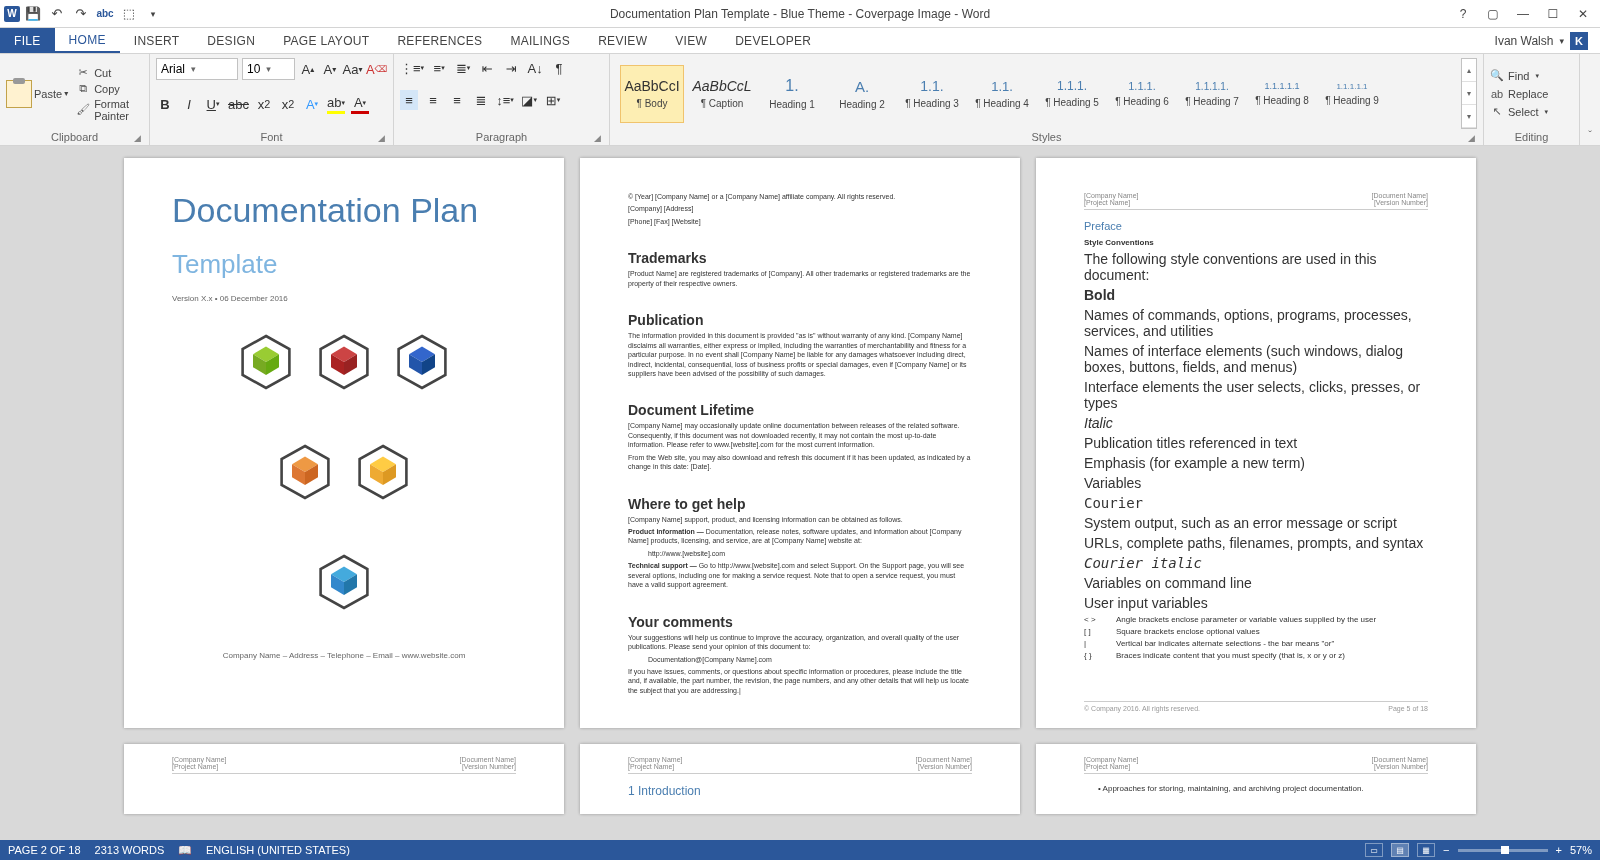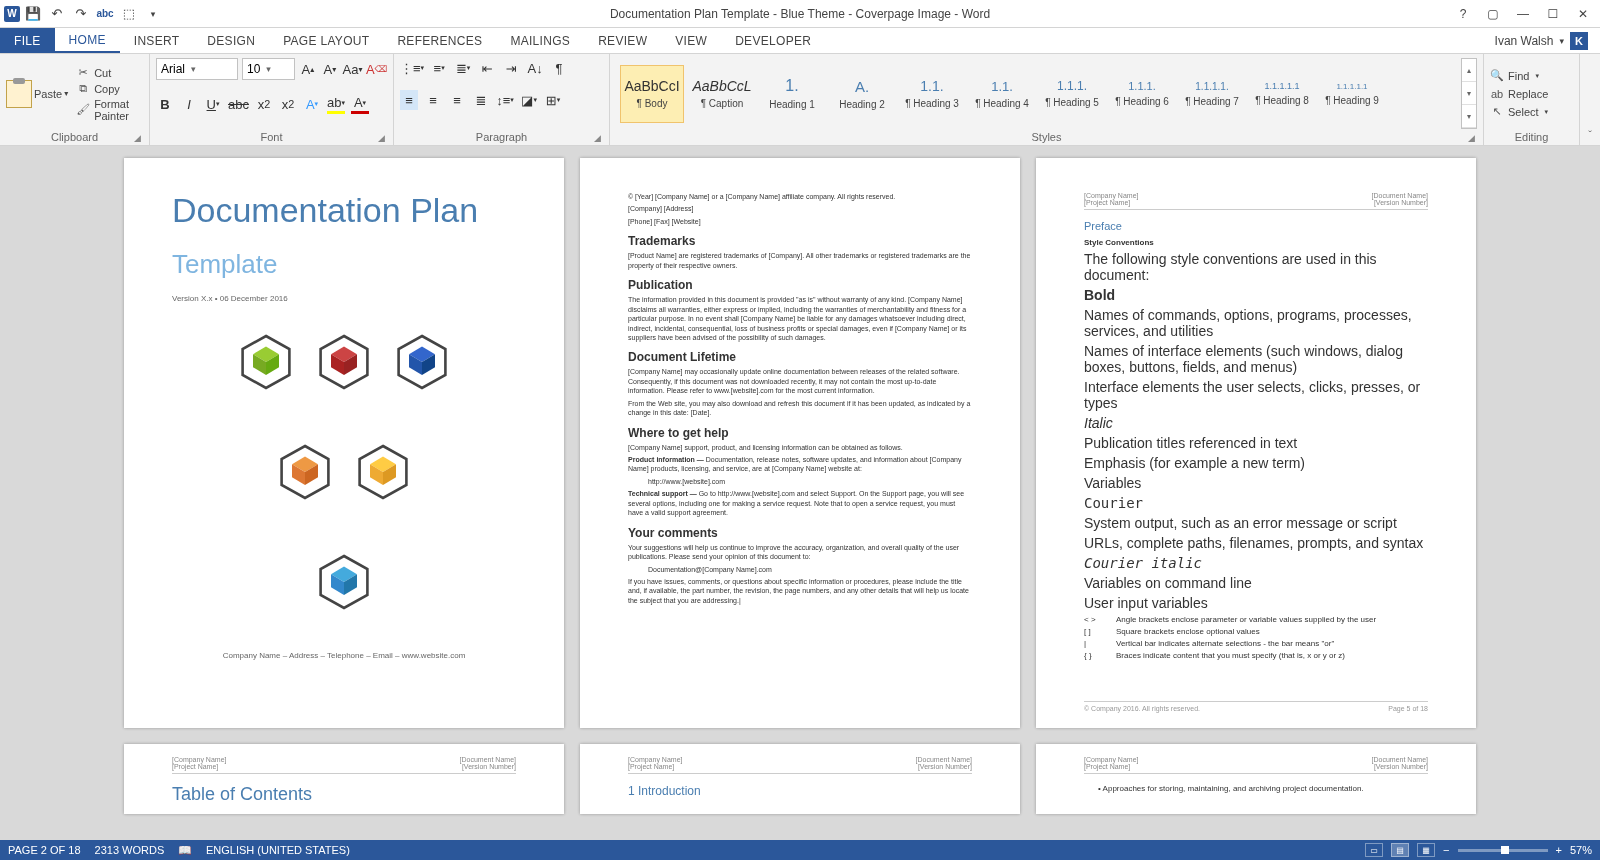--- a/index.html
+++ b/index.html
@@ -46,21 +46,21 @@
 .workspace{position:absolute;top:146px;bottom:20px;left:0;right:0;background:#d9d9d9;overflow:auto;padding:12px 60px}
 .pages{display:grid;grid-template-columns:repeat(3,440px);gap:16px;justify-content:center}
 .page{background:#fff;box-shadow:0 0 3px rgba(0,0,0,.3);height:570px;padding:34px 48px;font-size:8px;color:#333;overflow:hidden;position:relative}
 .page.short{height:70px;padding:12px 48px}
 .cov-title{font-size:34px;color:#4a7eb0;font-weight:300;line-height:1.1}
 .cov-sub{font-size:26px;color:#7fb5e0;font-weight:300;margin-top:20px}
 .cov-meta{font-size:8px;color:#666;margin-top:14px}
 .cov-cubes{display:flex;justify-content:center;flex-wrap:wrap;gap:26px;padding:30px 40px 10px}
 .cube{width:52px;height:58px}
 .cov-foot{text-align:center;font-size:8px;color:#666;margin-top:30px}
-.p2 h4{font-size:12px;font-weight:bold;margin:8px 0 3px}
+.p2 h4{font-size:14px;font-weight:bold;margin:24px 0 3px}
 .p2 p{font-size:7px;line-height:1.35;margin-bottom:3px;color:#333}
 .p3-hdr{display:flex;justify-content:space-between;font-size:7px;color:#888;border-bottom:1px solid #ccc;padding-bottom:3px;margin-bottom:10px}
 .p3 h3{font-size:11px;color:#4a7eb0;font-weight:normal;margin-bottom:0}
 .p3 h4{font-size:8px;font-weight:bold;margin:6px 0 4px}
 .p3 p{font-size:14px;margin:4px 0}
 .p3 .tbl{font-size:8px}
 .p3 .tbl div{display:flex;gap:12px;margin:3px 0}
 .p3 .tbl .sym{width:20px}
 .p3-foot{position:absolute;bottom:16px;left:48px;right:48px;display:flex;justify-content:space-between;font-size:7px;color:#999;border-top:1px solid #ccc;padding-top:3px}
 .statusbar{position:fixed;bottom:0;left:0;right:0;height:20px;background:#2b579a;color:#fff;display:flex;align-items:center;font-size:11px;padding:0 8px;gap:14px}
@@ -400,21 +400,20 @@
           <span>© Company 2016. All rights reserved.</span>
           <span>Page 5 of 18</span>
         </div>
     </div>
 
     <div class="page short">
       <div class="p3-hdr">
           <div><span>[Company Name]</span><br><span>[Project Name]</span></div>
           <div style="text-align:right"><span>[Document Name]</span><br><span>[Version Number]</span></div>
         </div>
-      <div class="toc-h">Table of Contents</div>
     </div>
     <div class="page short">
       <div class="p3-hdr">
           <div><span>[Company Name]</span><br><span>[Project Name]</span></div>
           <div style="text-align:right"><span>[Document Name]</span><br><span>[Version Number]</span></div>
         </div>
       <div class="intro-h">1    Introduction</div>
     </div>
     <div class="page short">
       <div class="p3-hdr">

